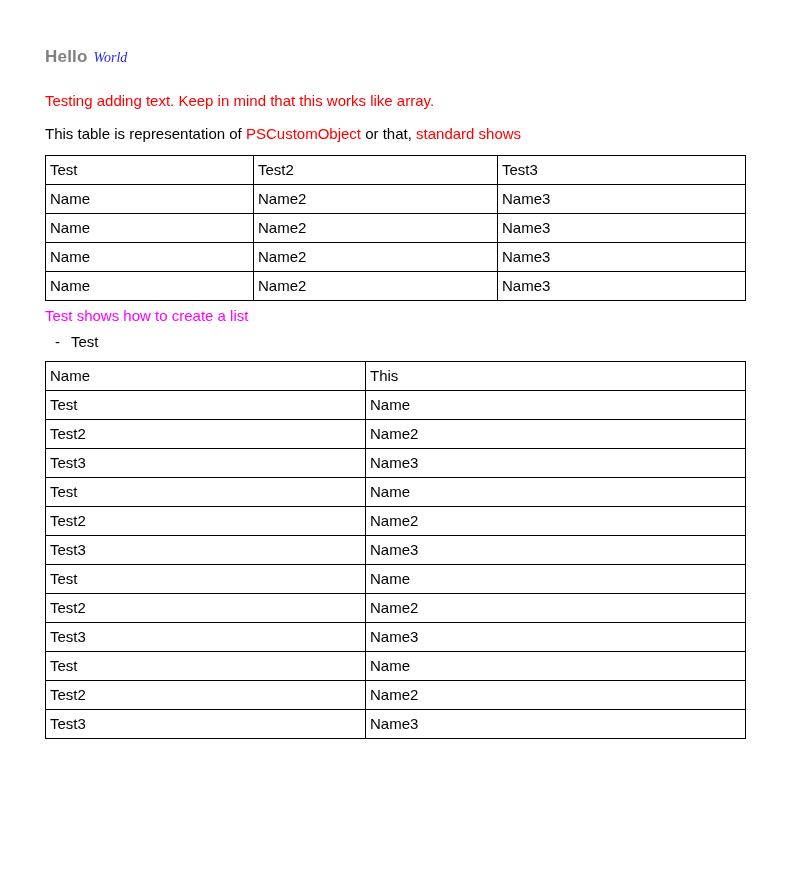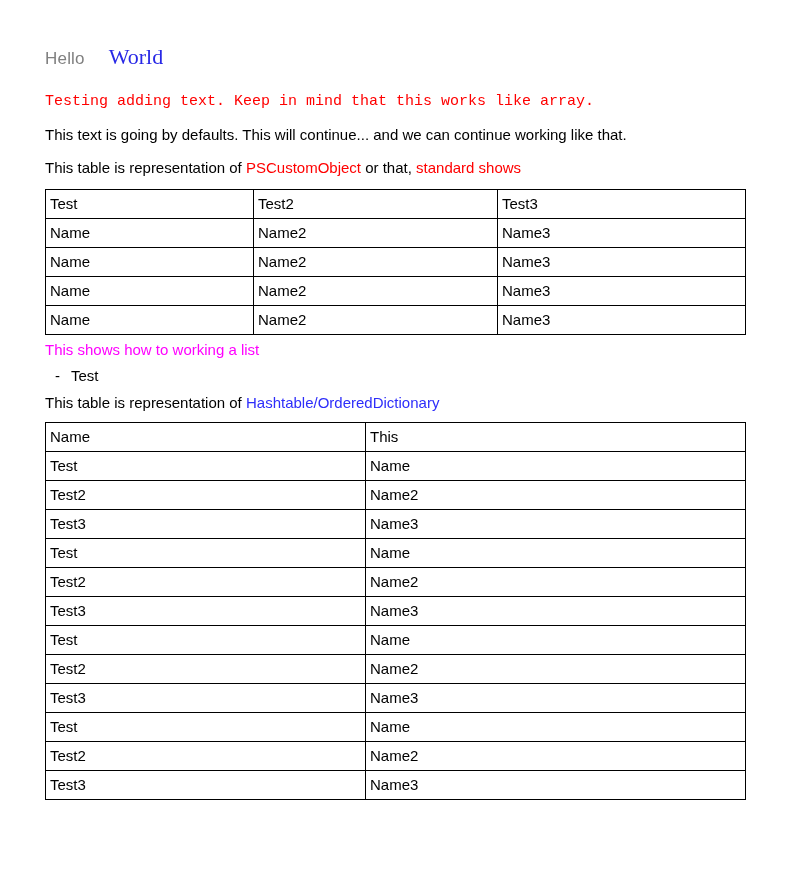--- a/index.html
+++ b/index.html
@@ -7,30 +7,31 @@
   body {
     width: 789px; height: 875px;
     background: #ffffff;
     color: #000000;
     font-family: "Liberation Sans", "DejaVu Sans", sans-serif;
     overflow: hidden;
   }
   .page { padding: 46px 44px 0 45px; }
 
   .title { margin: 0; font-size: 17px; line-height: 22px; }
-  .title .t-gray { color: #808080; font-weight: normal; letter-spacing: 0.2px; }
+  .title .t-gray { color: #808080; font-weight: bold; letter-spacing: 0.2px; }
   .title .t-blue {
     color: #2828e6;
+    font-style: italic;
     font-family: "Liberation Serif", "DejaVu Serif", serif;
-    font-size: 22px;
-    margin-left: 24px;
+    font-size: 14px;
+    margin-left: 6px;
   }
 
   .p { margin: 0; font-size: 15px; line-height: 16px; }
-  .red-text { color: #ff0000; font-family: Liberation Mono, monospace; }
+  .red-text { color: #ff0000; }
   .magenta-text { color: #ff00ff; }
   .hl { color: #ff0000; font-weight: normal; }
   .link-blue { color: #2d2dfa; }
 
   .mt24 { margin-top: 24px; }
   .mt17 { margin-top: 17px; }
   .mt13 { margin-top: 13px; }
   .mt11 { margin-top: 11px; }
   .mt10 { margin-top: 10px; }
   .mt7  { margin-top: 7px; }
@@ -56,21 +57,20 @@
 </style>
 </head>
 <body>
 
 <div class="page">
 
   <p class="title"><span class="t-gray">Hello</span><span class="t-blue">World</span></p>
 
   <p class="p red-text mt24">Testing adding text. Keep in mind that this works like array.</p>
 
-  <p class="p mt17">This text is going by defaults. This will continue... and we can continue working like that.</p>
 
   <p class="p mt17"><span>This table is representation of </span><span class="hl">PSCustomObject</span><span> or that, </span><span class="hl">standard shows</span></p>
 
   <table class="tbl mt13">
     <colgroup>
         <col style="width:208px">
         <col style="width:244px">
         <col style="width:248px">
       </colgroup>
     <tbody>
@@ -95,25 +95,24 @@
         <td>Name3</td>
       </tr>
       <tr>
         <td>Name</td>
         <td>Name2</td>
         <td>Name3</td>
       </tr>
     </tbody>
   </table>
 
-  <p class="p magenta-text mt7">This shows how to working a list</p>
+  <p class="p magenta-text mt7">Test shows how to create a list</p>
 
   <p class="li mt10"><span class="bullet">-</span><span>Test</span></p>
 
-  <p class="p mt11"><span>This table is representation of </span><span class="link-blue">Hashtable/OrderedDictionary</span></p>
 
   <table class="tbl mt11">
     <colgroup>
         <col style="width:320px">
         <col style="width:380px">
       </colgroup>
     <tbody>
       <tr>
         <td>Name</td>
         <td>This</td>

